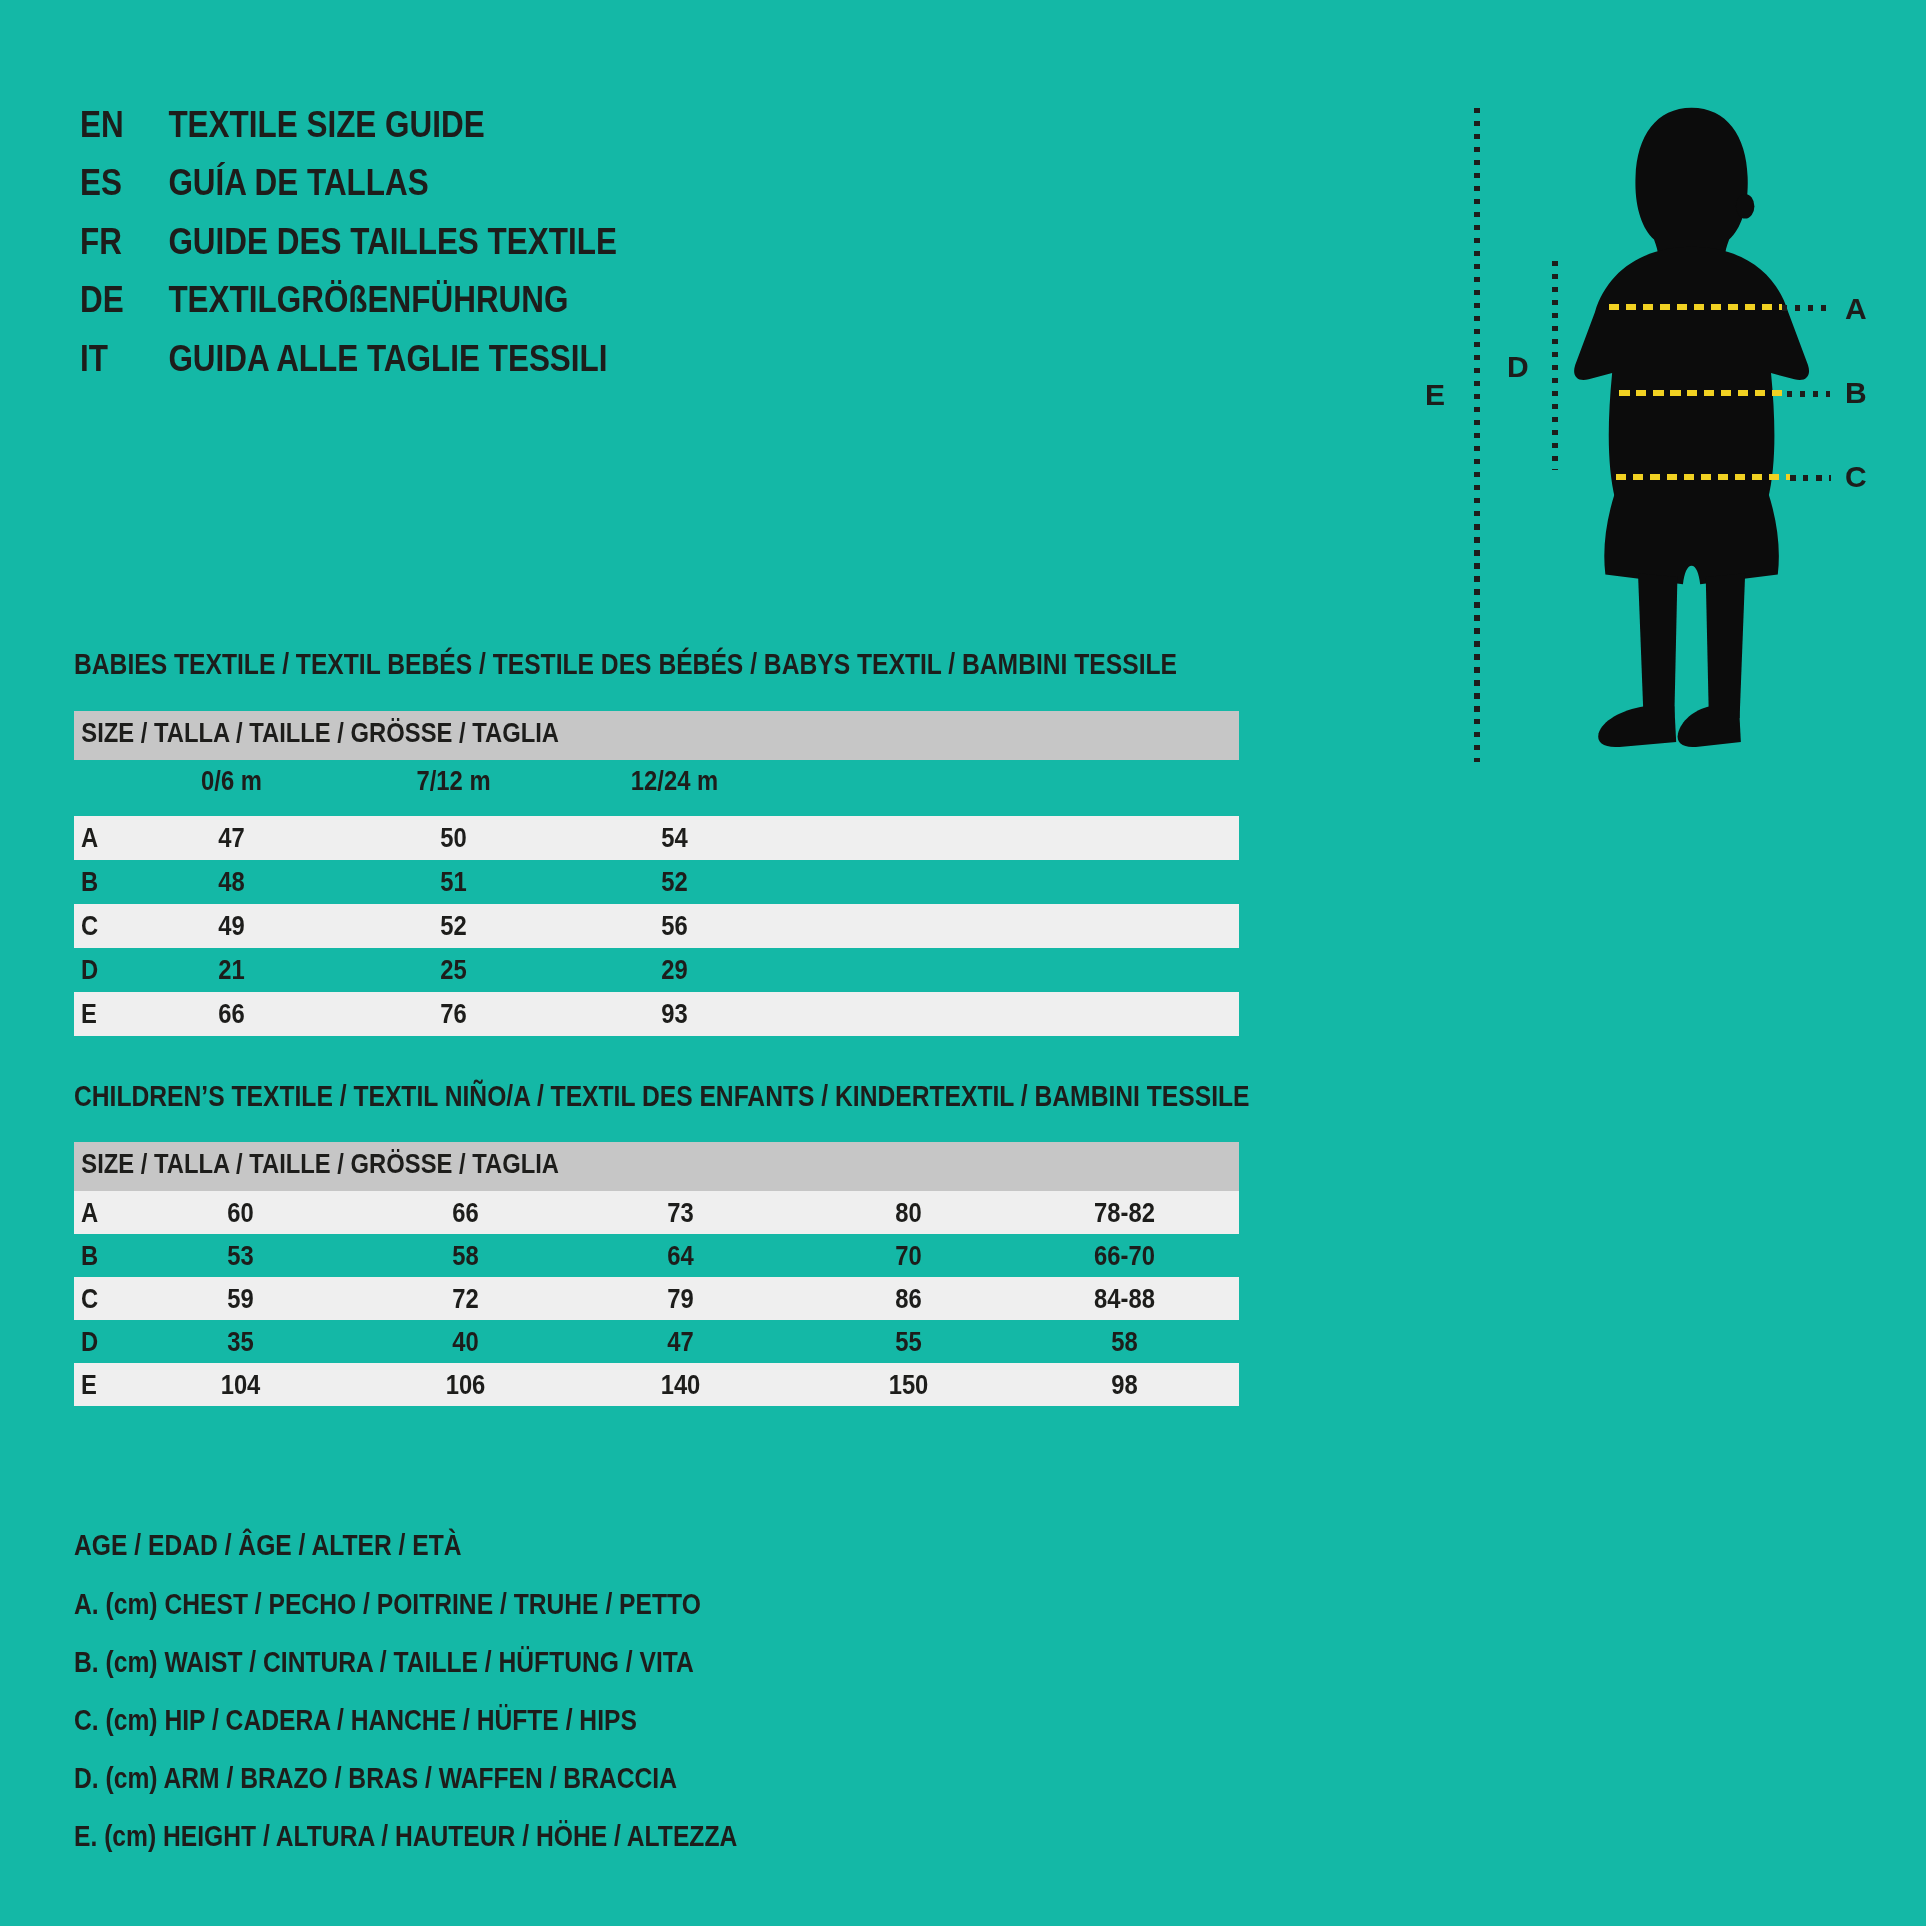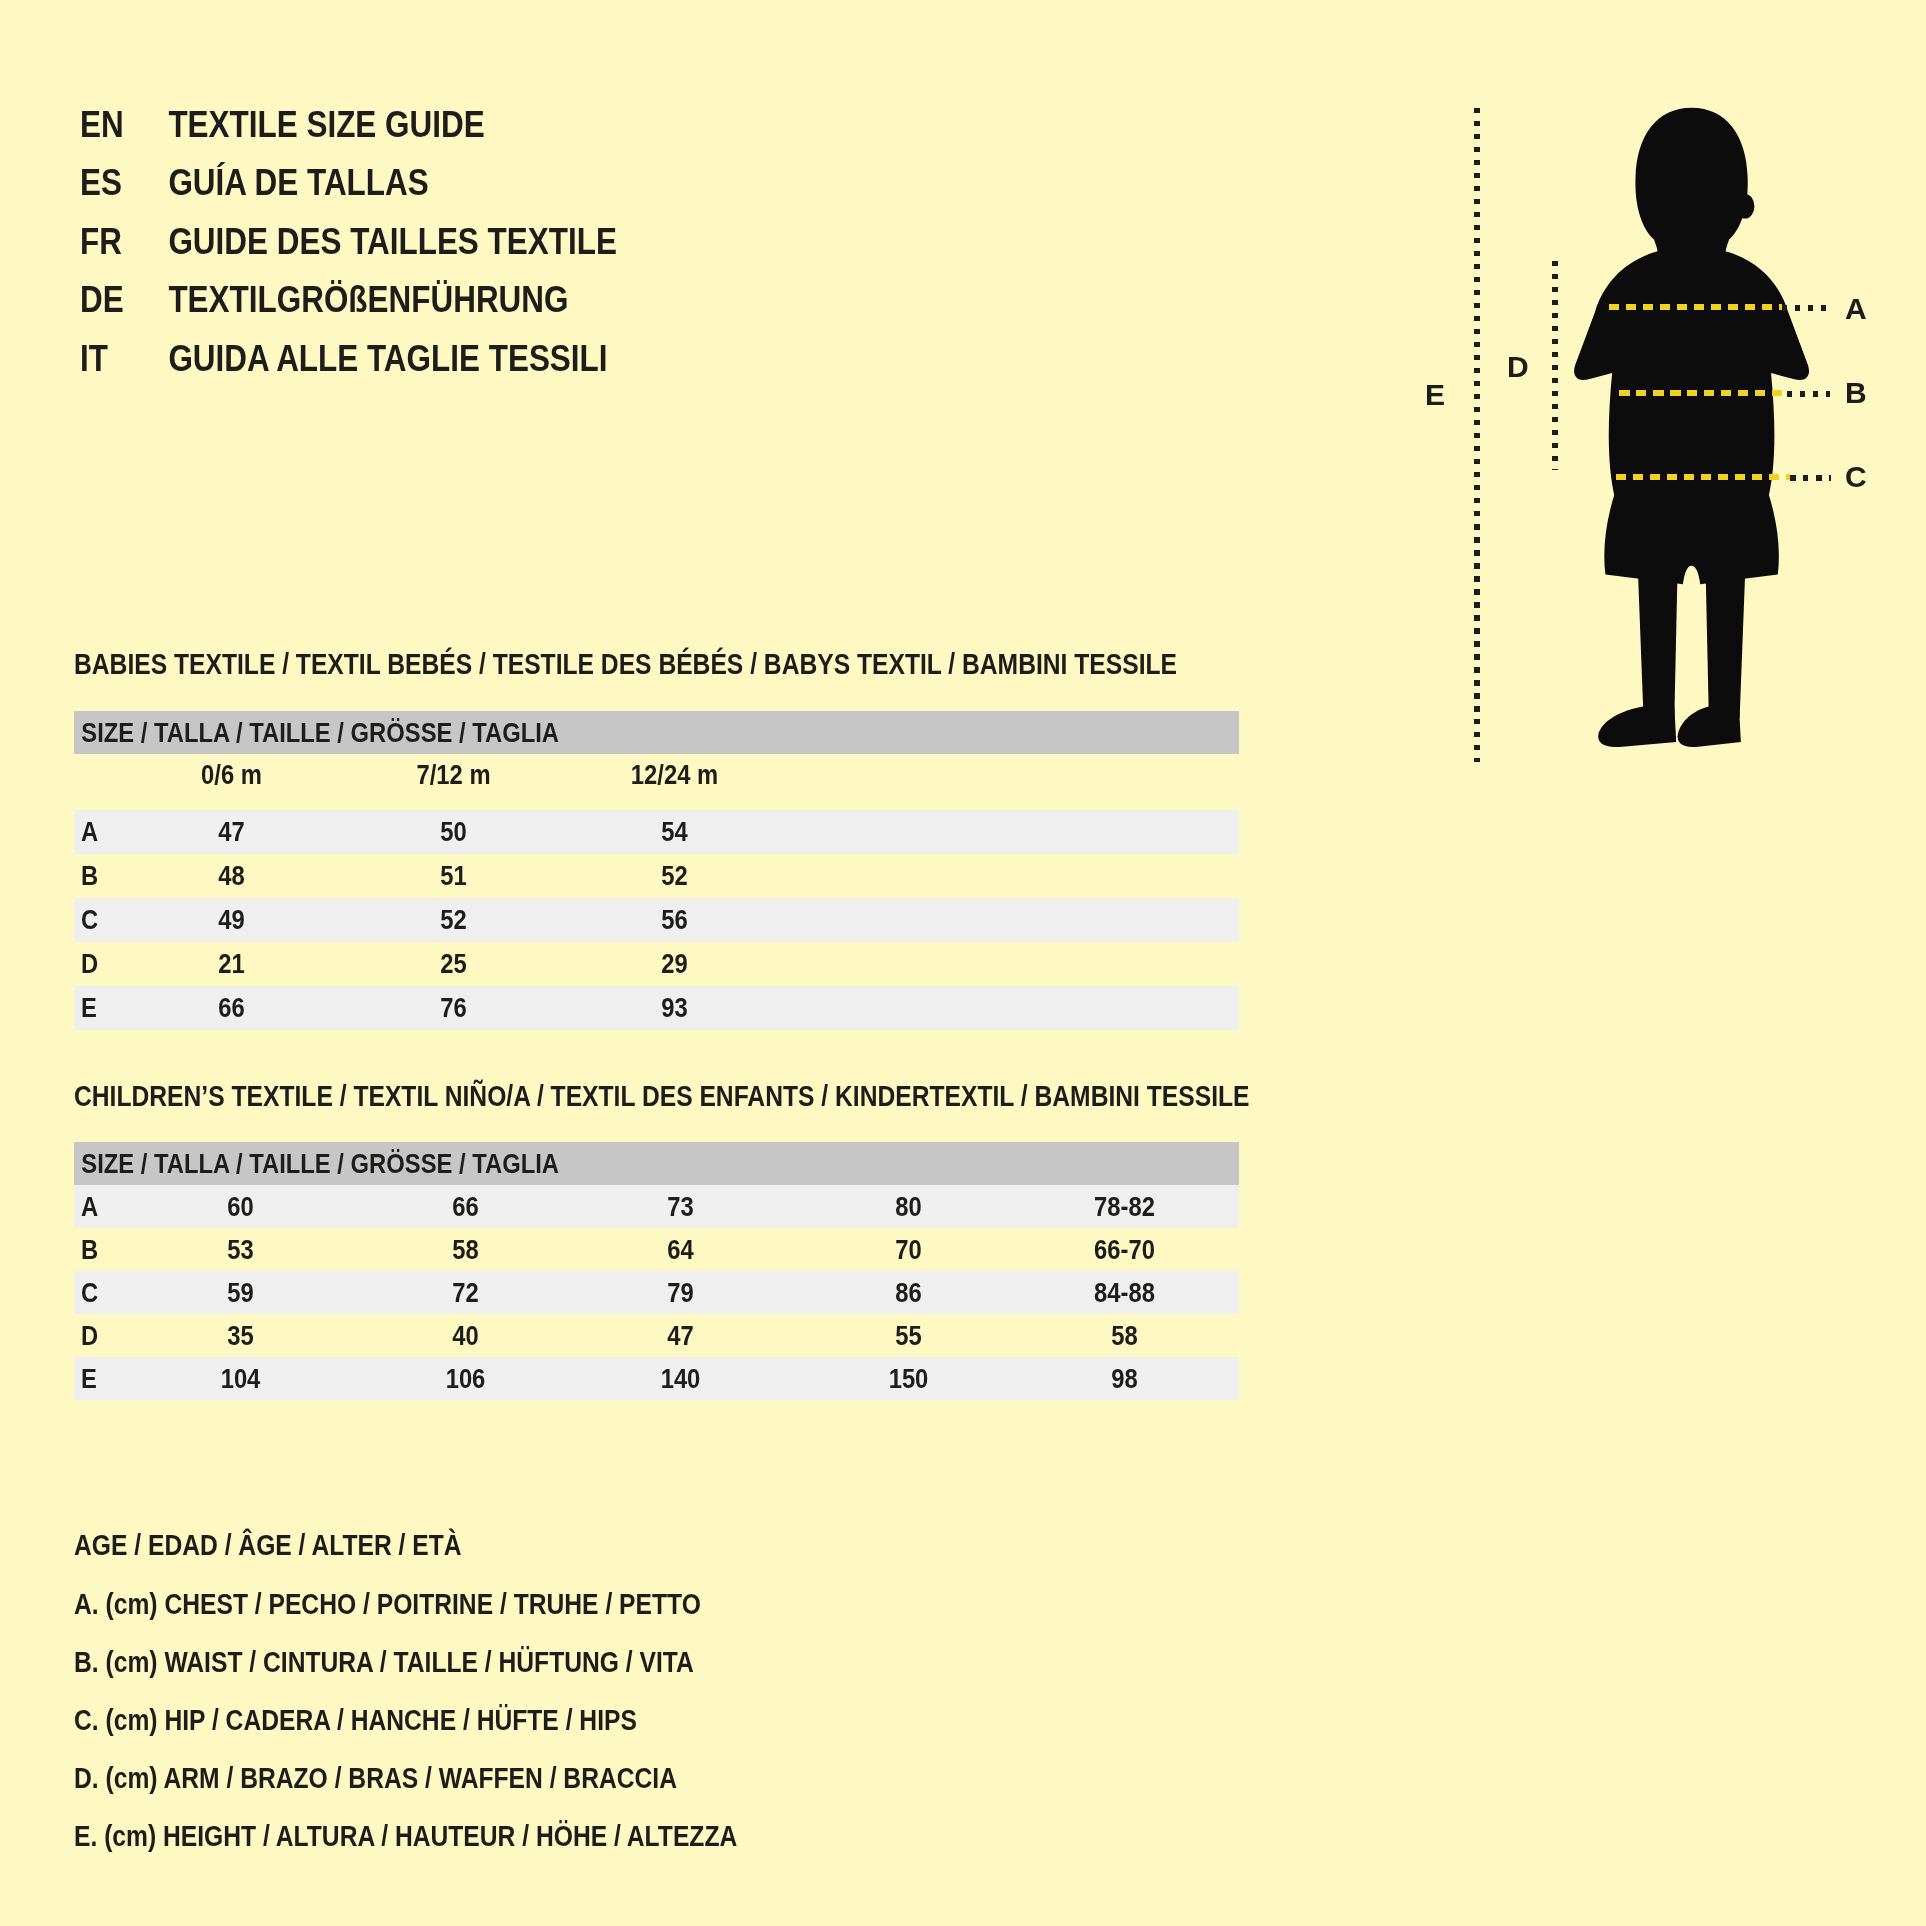--- a/index.html
+++ b/index.html
@@ -1,35 +1,35 @@
 <!DOCTYPE html>
 <html style="font-size:10px"><head>
 <meta charset="utf-8">
 <style>
   html,body{margin:0;padding:0;background:#ffffff;}
   .canvas{
-    position:relative;width:1926px;height:1926px;background:#fef9c3;overflow:hidden;
+    position:relative;width:1926px;height:1926px;background:#14b8a6;overflow:hidden;
     font-family:"Liberation Sans","DejaVu Sans",sans-serif;color:#1d1d1b;
   }
   .cond{transform:scaleX(.85);transform-origin:left center;white-space:nowrap;}
   .condc{transform:scaleX(.85);transform-origin:center center;white-space:nowrap;}
 
   
   .lang-row{position:absolute;left:80px;height:41px;display:flex;align-items:center;
     font-size:37px;font-weight:700;}
   .lang-code{width:104px;flex:0 0 auto;}
   .lang-title{flex:0 0 auto;}
 
   
   .section-title{position:absolute;left:74px;font-size:29px;font-weight:700;
     transform:scaleX(.85);transform-origin:left center;white-space:nowrap;}
 
   
   .size-table{position:absolute;left:74px;width:1165px;}
-  .size-bar{height:43px;background:#c6c6c6;font-size:28px;font-weight:700;line-height:43px;}
+  .size-bar{height:49px;background:#c6c6c6;font-size:28px;font-weight:700;line-height:43px;}
   .size-bar .bar-text{display:inline-block;padding-left:8.6px;}
   .cols-row{position:relative;height:56px;}
   .col-head{position:absolute;top:0;width:185px;text-align:center;line-height:42px;
     font-size:28px;font-weight:700;}
   .data-row{position:relative;height:44px;}
   .data-row.striped{background:#efefef;}
   .row-label{position:absolute;left:7.4px;top:0;line-height:44px;font-size:28px;font-weight:700;}
   .cell{position:absolute;top:0;width:185px;text-align:center;line-height:44px;
     font-size:28px;font-weight:600;}
 

